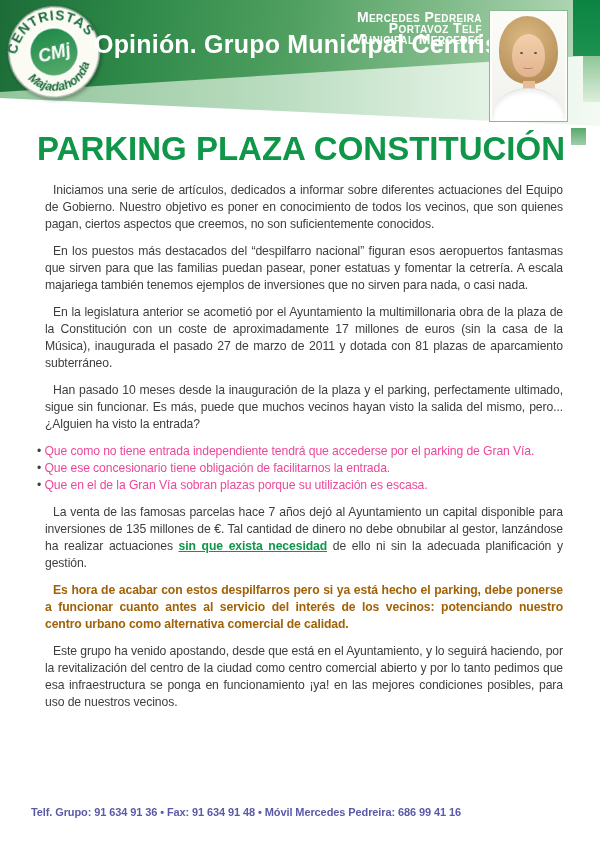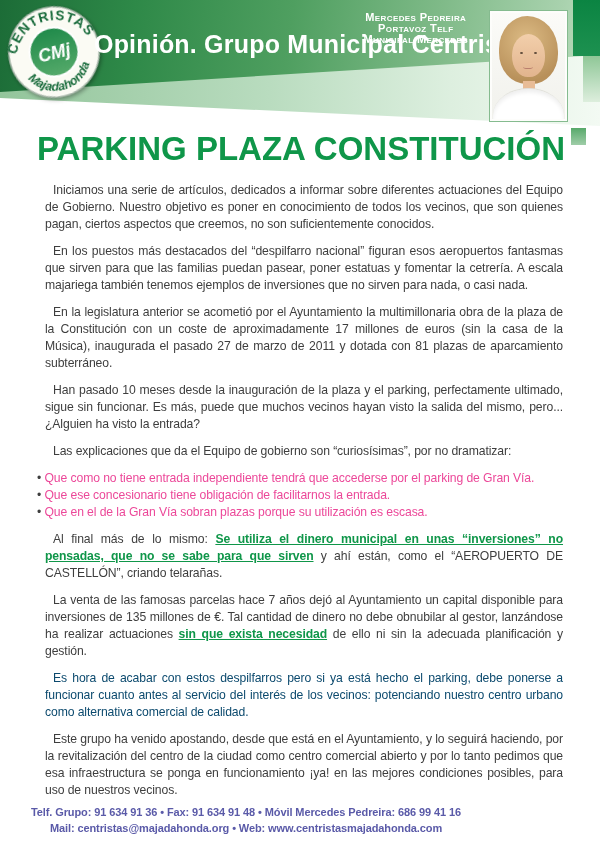--- a/index.html
+++ b/index.html
@@ -16,22 +16,22 @@
     clip-path:polygon(0 0,600px 0,600px 55px,0 92px);}
   .corner-block{position:absolute;top:0;right:0;width:27px;height:56px;
     background:linear-gradient(180deg,#0b8442,#1d9150);}
   .corner-strip{position:absolute;top:56px;right:0;width:17px;height:46px;
     background:linear-gradient(180deg,#8fc797,#ddeedd);}
   .corner-chip{position:absolute;top:128px;right:14px;width:15px;height:17px;
     background:linear-gradient(180deg,#58a96b,#9fcda8);}
 
   .header-title{position:absolute;top:30px;left:94px;color:#ffffff;font-size:25px;font-weight:bold;letter-spacing:0.2px;white-space:nowrap;}
 
-  .spokesperson{position:absolute;top:12px;right:132px;text-align:center;color:#ffffff;
-    font-size:11px;font-weight:bold;font-variant:small-caps;letter-spacing:0.4px;line-height:11px;}
+  .spokesperson{position:absolute;top:12px;right:118px;text-align:right;color:#ffffff;
+    font-size:14px;font-weight:bold;font-variant:small-caps;letter-spacing:0.4px;line-height:11px;}
 
   
   .logo{position:absolute;top:5px;left:7px;width:94px;height:94px;transform:rotate(-14deg);
     filter:drop-shadow(1px 2px 2px rgba(0,0,0,0.35));}
   .logo svg{width:100%;height:100%;display:block;}
 
   
   .photo{position:absolute;top:10px;right:32px;width:79px;height:112px;background:#fdfdfb;
     border:1px solid #85bb8f;box-sizing:border-box;padding:2px;}
   .photo-inner{position:relative;width:100%;height:100%;background:linear-gradient(#fbfbf8,#f1f1ec);overflow:hidden;}
@@ -43,21 +43,21 @@
   .eye.l{left:8px}.eye.r{right:8px}
   .mouth{position:absolute;bottom:8px;left:11px;width:10px;height:3px;border-bottom:1.5px solid #b97f6d;border-radius:50%;}
   .blouse{position:absolute;bottom:-2px;left:1px;width:71px;height:32px;background:#ffffff;
     border-radius:55% 55% 0 0/90% 90% 0 0;border-top:1px solid #e0e0da;box-shadow:inset 0 3px 4px rgba(0,0,0,0.07);}
   .neck{position:absolute;bottom:26px;left:31px;width:12px;height:12px;background:#e8bc96;}
 
   
   .article{position:absolute;top:124px;left:37px;width:526px;}
   h1.article-title{margin:6px 0 14px 0;color:#0f9649;font-size:33px;font-weight:bold;letter-spacing:0px;white-space:nowrap;text-align:center;}
   .para{margin:0 0 10px 8px;color:#3e3e3e;font-size:12.2px;line-height:17px;text-align:justify;text-indent:8px;letter-spacing:-0.1px;}
-  .para.green-bold{color:#0c4a6e;font-weight:normal;}
+  .para.green-bold{color:#a16207;font-weight:bold;}
   .hl{color:#0f9649;font-weight:bold;text-decoration:underline;}
   ul.bullet-list{margin:0 0 10px 0;padding:0;list-style:none;}
   ul.bullet-list li{color:#ec4899;font-size:12.2px;line-height:17px;letter-spacing:-0.1px;}
   ul.bullet-list li::before{content:"\2022\00a0";color:#3e3e3e;}
 
   
   .footer{position:absolute;top:804px;left:0;width:492px;text-align:center;color:#5a5aa8;
     font-size:11px;line-height:16px;font-weight:bold;letter-spacing:-0.1px;}
 </style>
 </head>
@@ -116,31 +116,28 @@
     </div>
   </div>
 
   <div class="article">
     <h1 class="article-title">PARKING PLAZA CONSTITUCIÓN</h1>
     <div>
         <p class="para"><span>Iniciamos una serie de artículos, dedicados a informar sobre diferentes actuaciones del Equipo de Gobierno. Nuestro objetivo es poner en conocimiento de todos los vecinos, que son quienes pagan, ciertos aspectos que creemos, no son suficientemente conocidos.</span></p>
         <p class="para"><span>En los puestos más destacados del “despilfarro nacional” figuran esos aeropuertos fantasmas que sirven para que las familias puedan pasear, poner estatuas y fomentar la cetrería. A escala majariega también tenemos ejemplos de inversiones que no sirven para nada, o casi nada.</span></p>
         <p class="para"><span>En la legislatura anterior se acometió por el Ayuntamiento la multimillonaria obra de la plaza de la Constitución con un coste de aproximadamente 17 millones de euros (sin la casa de la Música), inaugurada el pasado 27 de marzo de 2011 y dotada con 81 plazas de aparcamiento subterráneo.</span></p>
         <p class="para"><span>Han pasado 10 meses desde la inauguración de la plaza y el parking, perfectamente ultimado, sigue sin funcionar. Es más, puede que muchos vecinos hayan visto la salida del mismo, pero... ¿Alguien ha visto la entrada?</span></p>
-        <p class="para"><span>Las explicaciones que da el Equipo de gobierno son “curiosísimas”, por no dramatizar:</span></p>
         <ul class="bullet-list">
           <li>Que como no tiene entrada independiente tendrá que accederse por el parking de Gran Vía.</li>
           <li>Que ese concesionario tiene obligación de facilitarnos la entrada.</li>
           <li>Que en el de la Gran Vía sobran plazas porque su utilización es escasa.</li>
         </ul>
-        <p class="para"><span>Al final más de lo mismo: </span><span class="hl">Se utiliza el dinero municipal en unas “inversiones” no pensadas, que no se sabe para que sirven</span><span> y ahí están, como el “AEROPUERTO DE CASTELLÓN”, criando telarañas.</span></p>
         <p class="para"><span>La venta de las famosas parcelas hace 7 años dejó al Ayuntamiento un capital disponible para inversiones de 135 millones de €. Tal cantidad de dinero no debe obnubilar al gestor, lanzándose ha realizar actuaciones </span><span class="hl">sin que exista necesidad</span><span> de ello ni sin la adecuada planificación y gestión.</span></p>
         <p class="para green-bold"><span>Es hora de acabar con estos despilfarros pero si ya está hecho el parking, debe ponerse a funcionar cuanto antes al servicio del interés de los vecinos: potenciando nuestro centro urbano como alternativa comercial de calidad.</span></p>
         <p class="para"><span>Este grupo ha venido apostando, desde que está en el Ayuntamiento, y lo seguirá haciendo, por la revitalización del centro de la ciudad como centro comercial abierto y por lo tanto pedimos que esa infraestructura se ponga en funcionamiento ¡ya! en las mejores condiciones posibles, para uso de nuestros vecinos.</span></p>
       </div>
   </div>
 
   <div class="footer">
     <div>Telf. Grupo: 91 634 91 36 • Fax: 91 634 91 48 • Móvil Mercedes Pedreira: 686 99 41 16</div>
-    <div>Mail: centristas@majadahonda.org • Web: www.centristasmajadahonda.com</div>
   </div>
 
 </div>
 
 </body></html>

